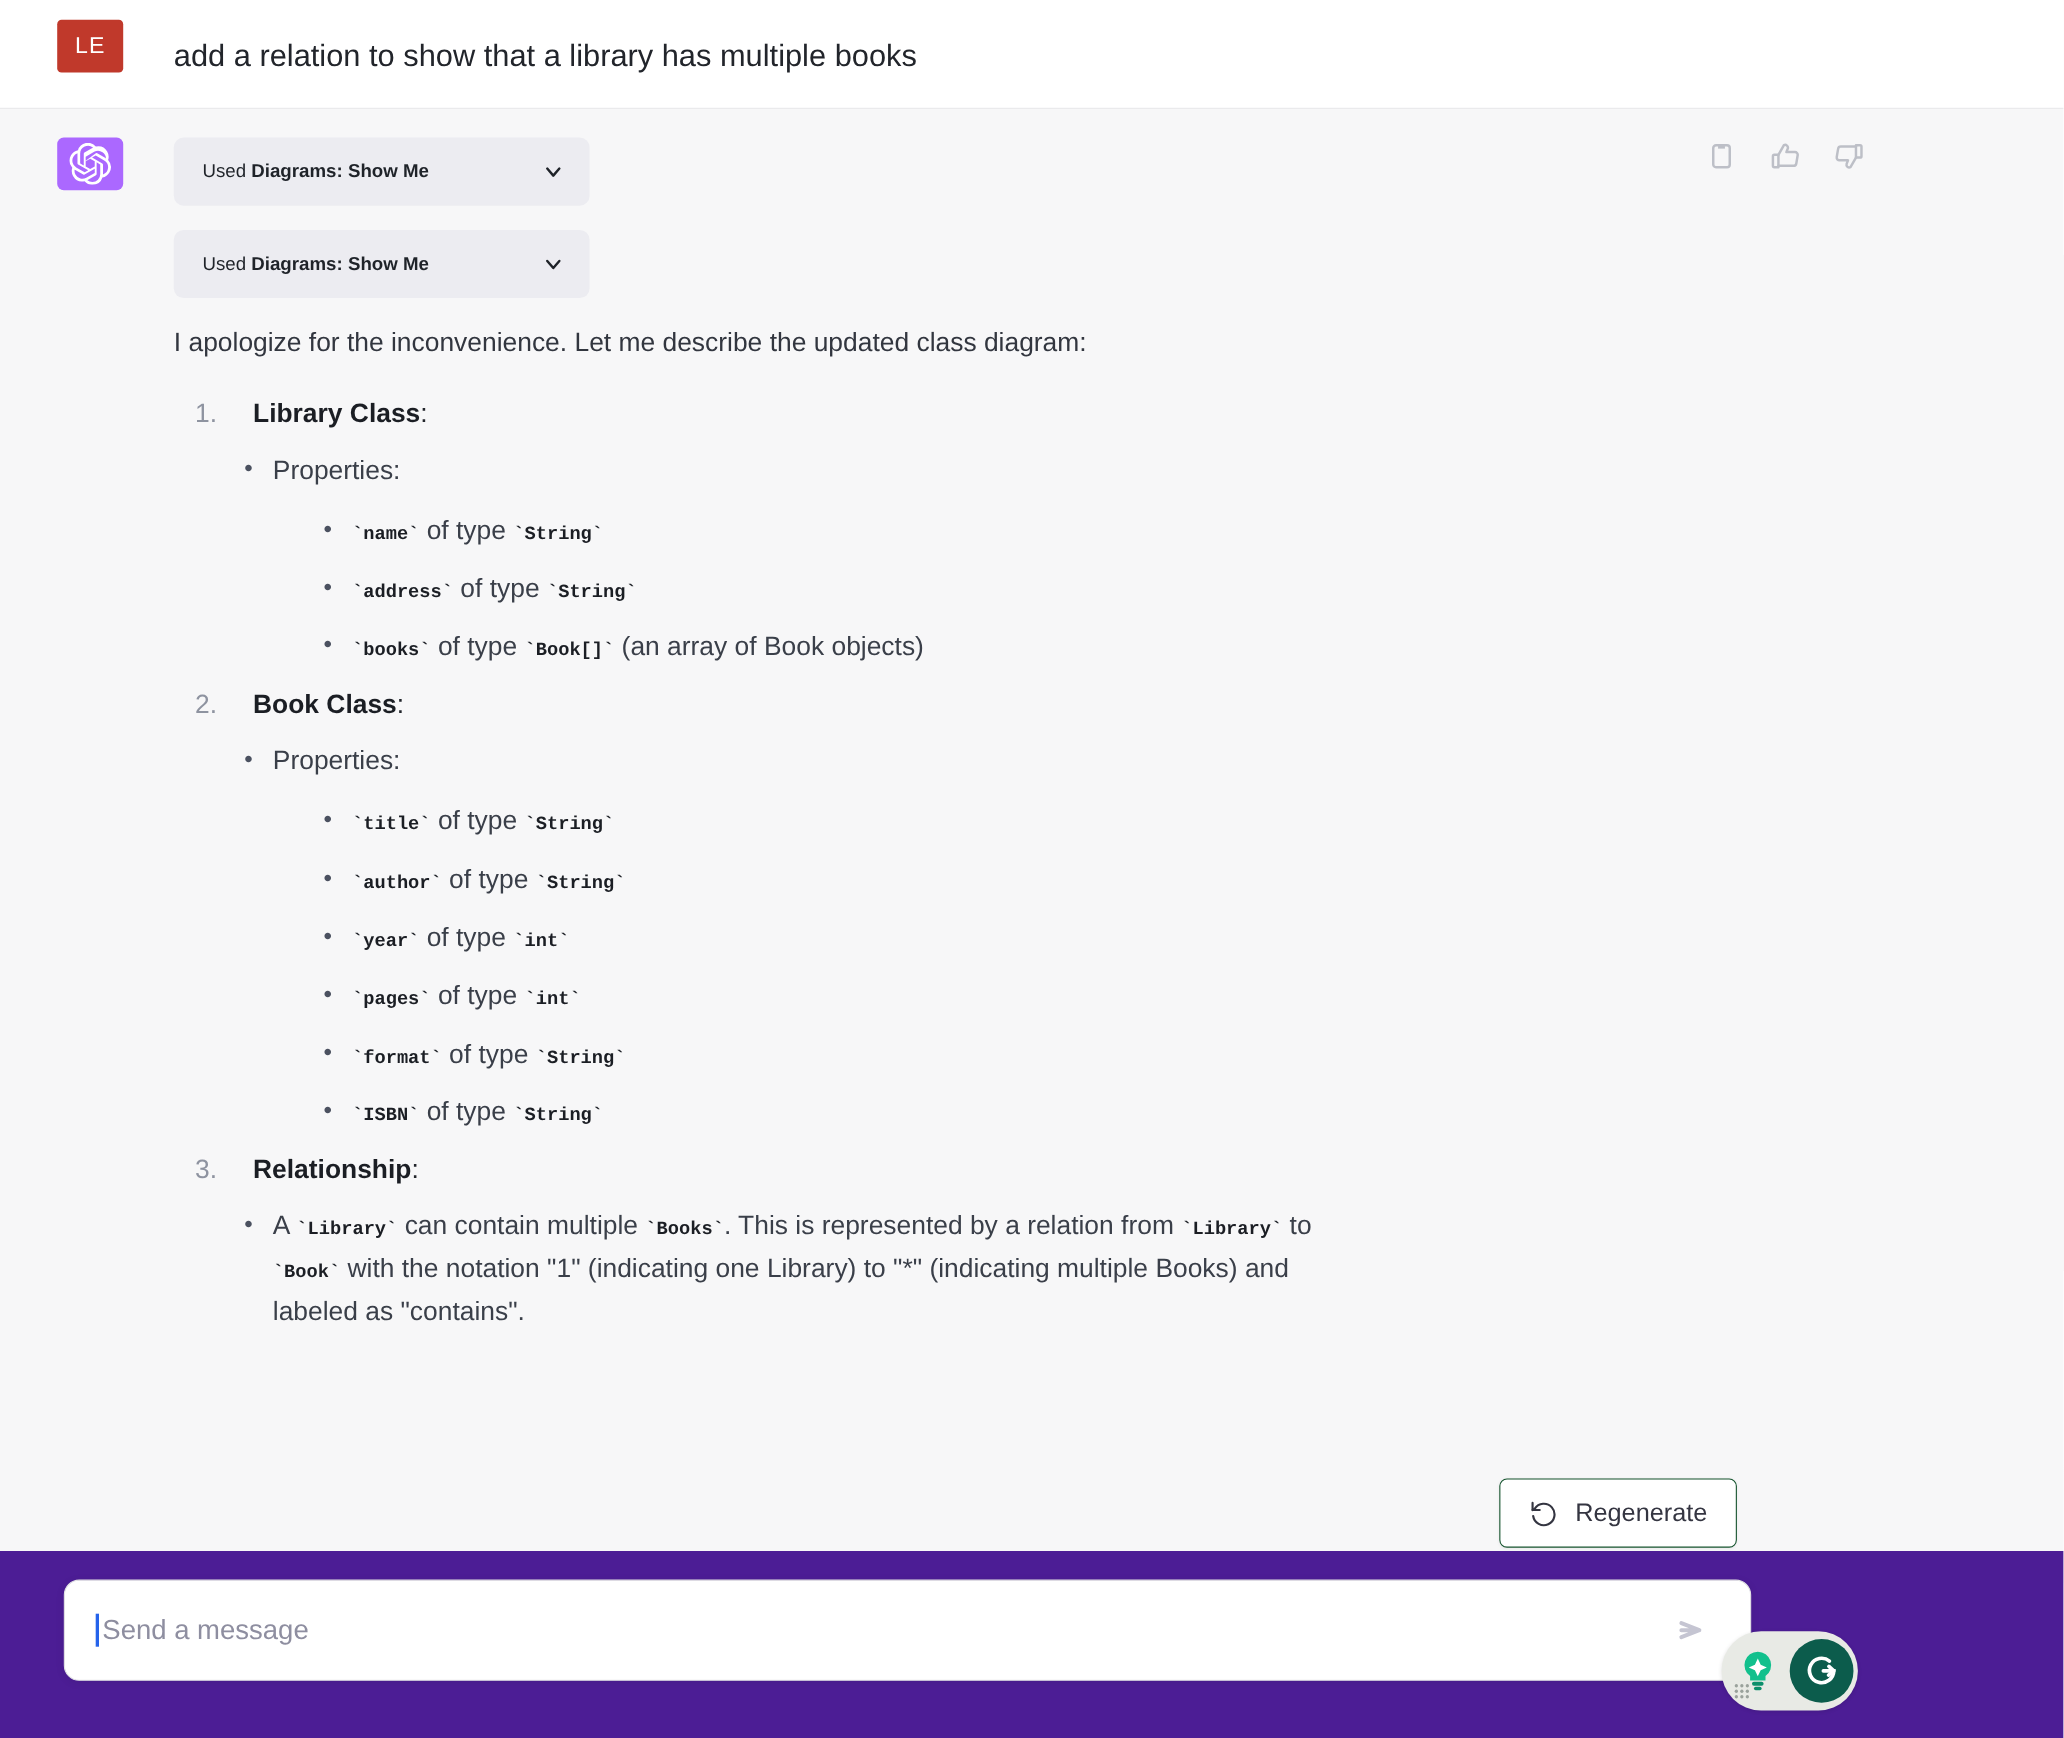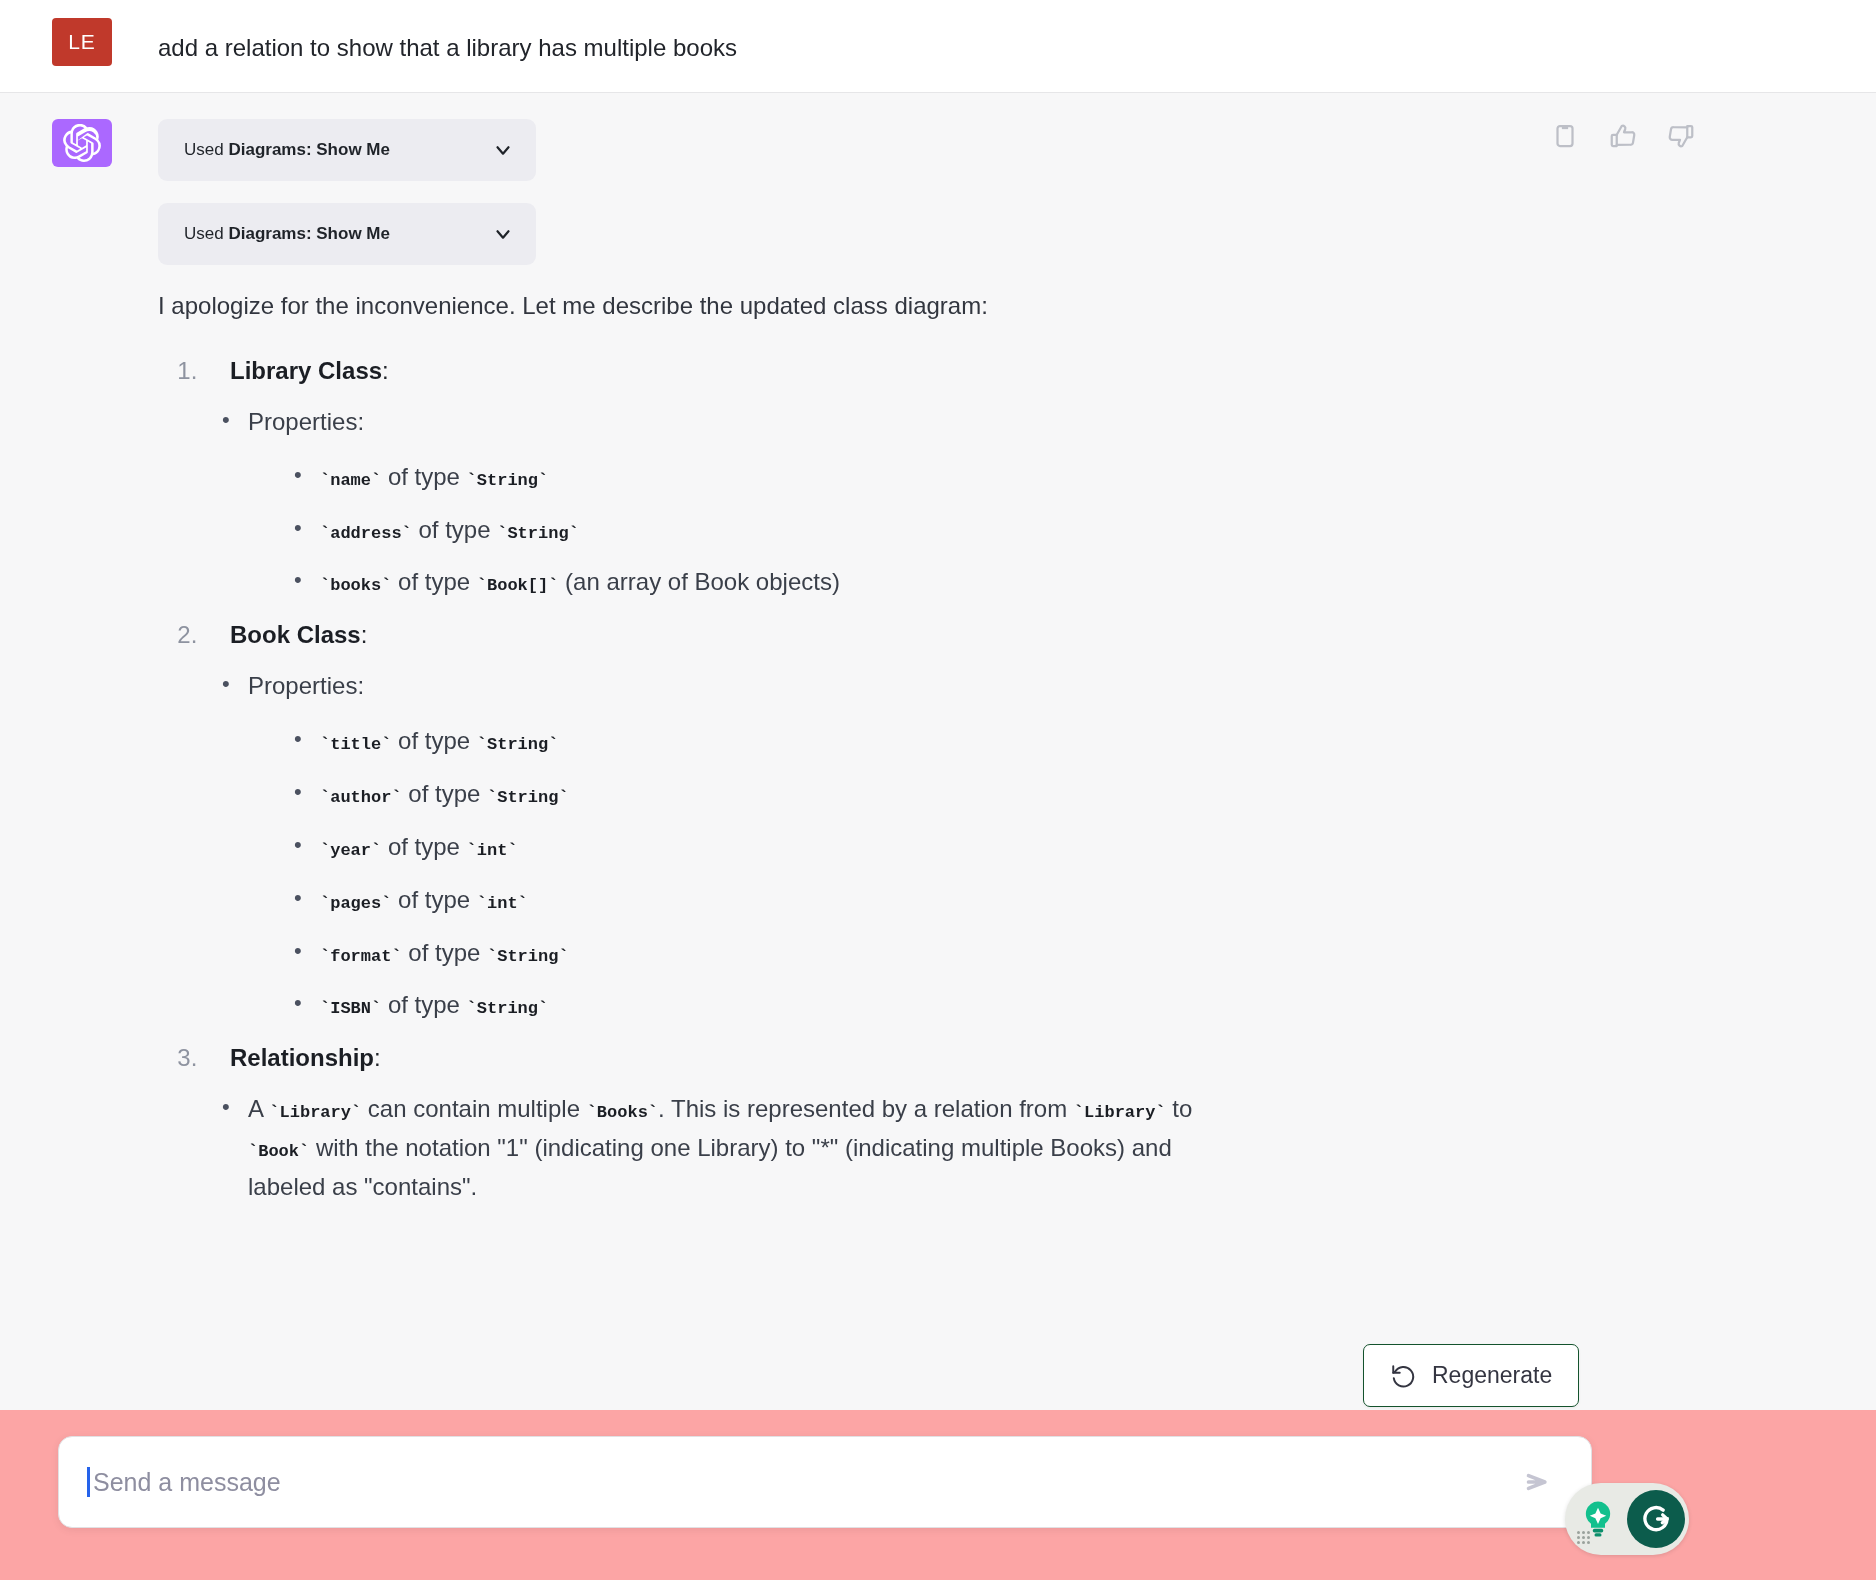--- a/index.html
+++ b/index.html
@@ -48,21 +48,21 @@
   .avatar.assistant {
     background: #ab68ff;
     border-radius: 6px;
     margin-top: 0;
   }
   .avatar.assistant svg { width: 38px; height: 38px; }
 
   .msg-body { padding-left: 46px; flex: 1 1 auto; min-width: 0; }
 
   .user-text {
-    font-size: 24px;
+    font-size: 28px;
     line-height: 1.5;
     color: #22252b;
     padding-top: 8px;
   }
 
   
   .plugin-pill {
     width: 378px;
     background: #ececf1;
     border-radius: 9px;
@@ -154,21 +154,21 @@
     background: linear-gradient(to bottom, rgba(247,247,248,0) 0%, rgba(247,247,248,.85) 45%, #f7f7f8 100%);
     pointer-events: none;
     z-index: 4;
   }
 
   
   .composer-wrap {
     position: absolute;
     left: 0; right: 0; bottom: 0;
     height: 170px;
-    background: #fca5a5;
+    background: #4c1d95;
     z-index: 7;
   }
   .composer {
     position: absolute;
     left: 58px;
     top: 26px;
     width: 1534px;
     height: 92px;
     background: #ffffff;
     border: 1px solid #e1e1e4;

